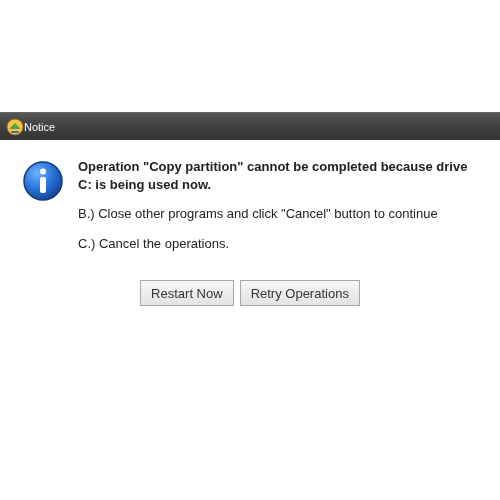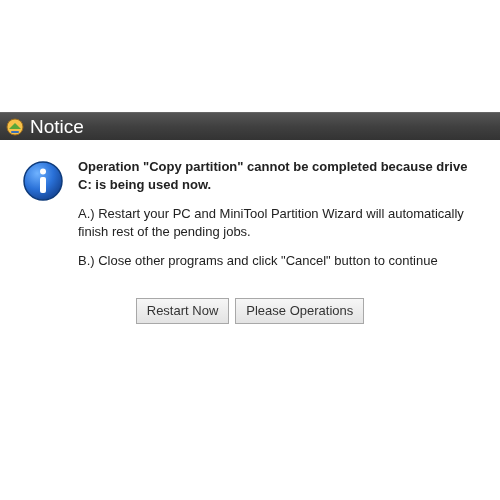--- a/index.html
+++ b/index.html
@@ -11,23 +11,22 @@
       font-size: 13px;
       color: #222;
       overflow: hidden;
     }
     .titlebar {
       background: linear-gradient(to bottom, #555 0%, #404040 50%, #333 100%);
       height: 28px;
       display: flex;
       align-items: center;
       padding: 0 6px;
-      gap: 6px;
       color: #fff;
-      font-size: 19px;
+      font-size: 11px;
       margin-top: 112px;
       border-top: 1px solid #666;
     }
     .titlebar .app-icon {
       width: 18px;
       height: 18px;
       display: inline-block;
     }
     .content {
       display: flex;
@@ -93,21 +92,21 @@
           <stop offset="100%" stop-color="#184b9e"></stop>
         </radialGradient>
       </defs>
       <circle cx="21" cy="21" r="19" fill="url(#g)" stroke="#0d3a7a" stroke-width="1.5"></circle>
       <circle cx="21" cy="11.5" r="3" fill="#fff"></circle>
       <rect x="18" y="17" width="6" height="16" rx="2" fill="#fff"></rect>
     </svg>
   </span>
   <div class="msg">
     <p class="msg-headline">Operation "Copy partition" cannot be completed because drive C: is being used now.</p>
-    <p>A.) Restart your PC and MiniTool Partition Wizard will automatically finish rest of the pending jobs.</p>
     <p>B.) Close other programs and click "Cancel" button to continue</p>
+    <p>C.) Cancel the operations.</p>
   </div>
 </div>
 
 <div class="buttons">
   <button>Restart Now</button>
-  <button>Please Operations</button>
+  <button>Retry Operations</button>
 </div>
 
 </body></html>

